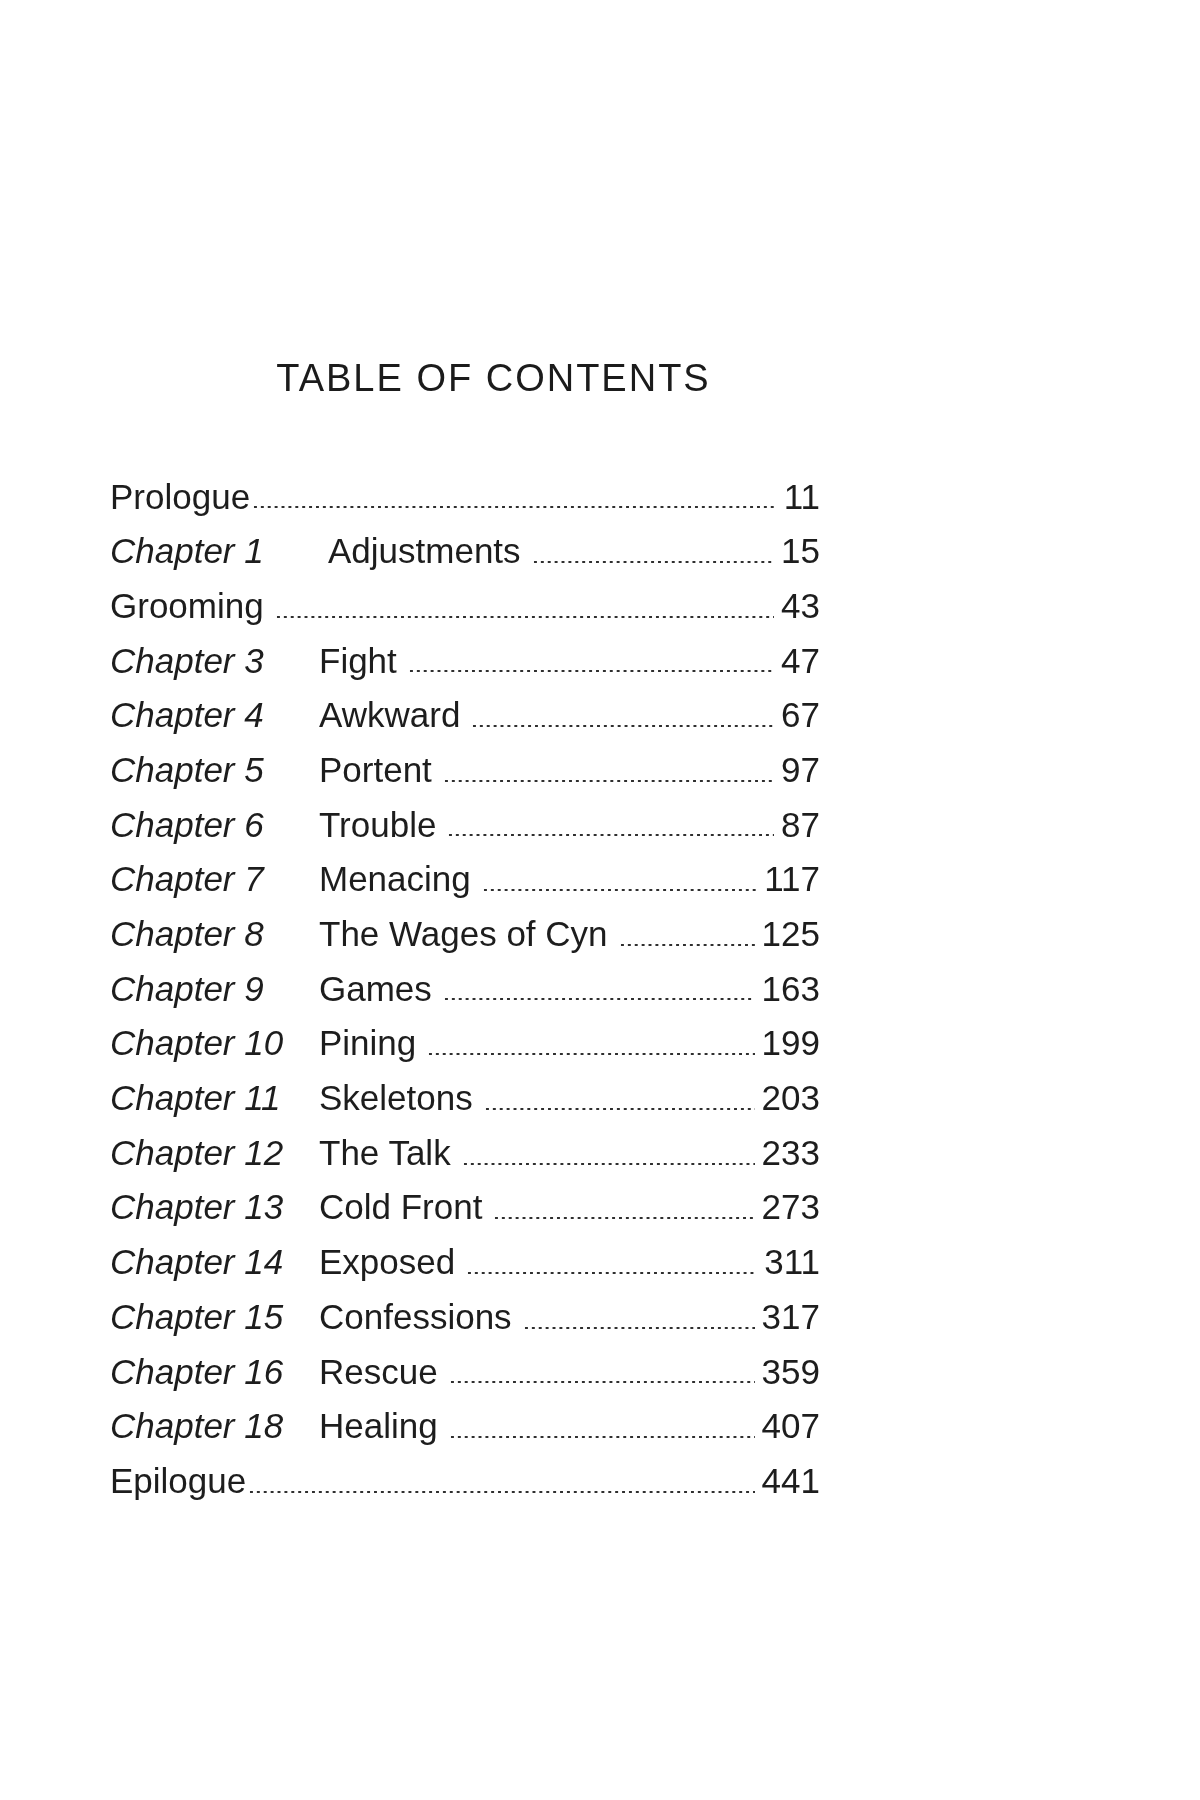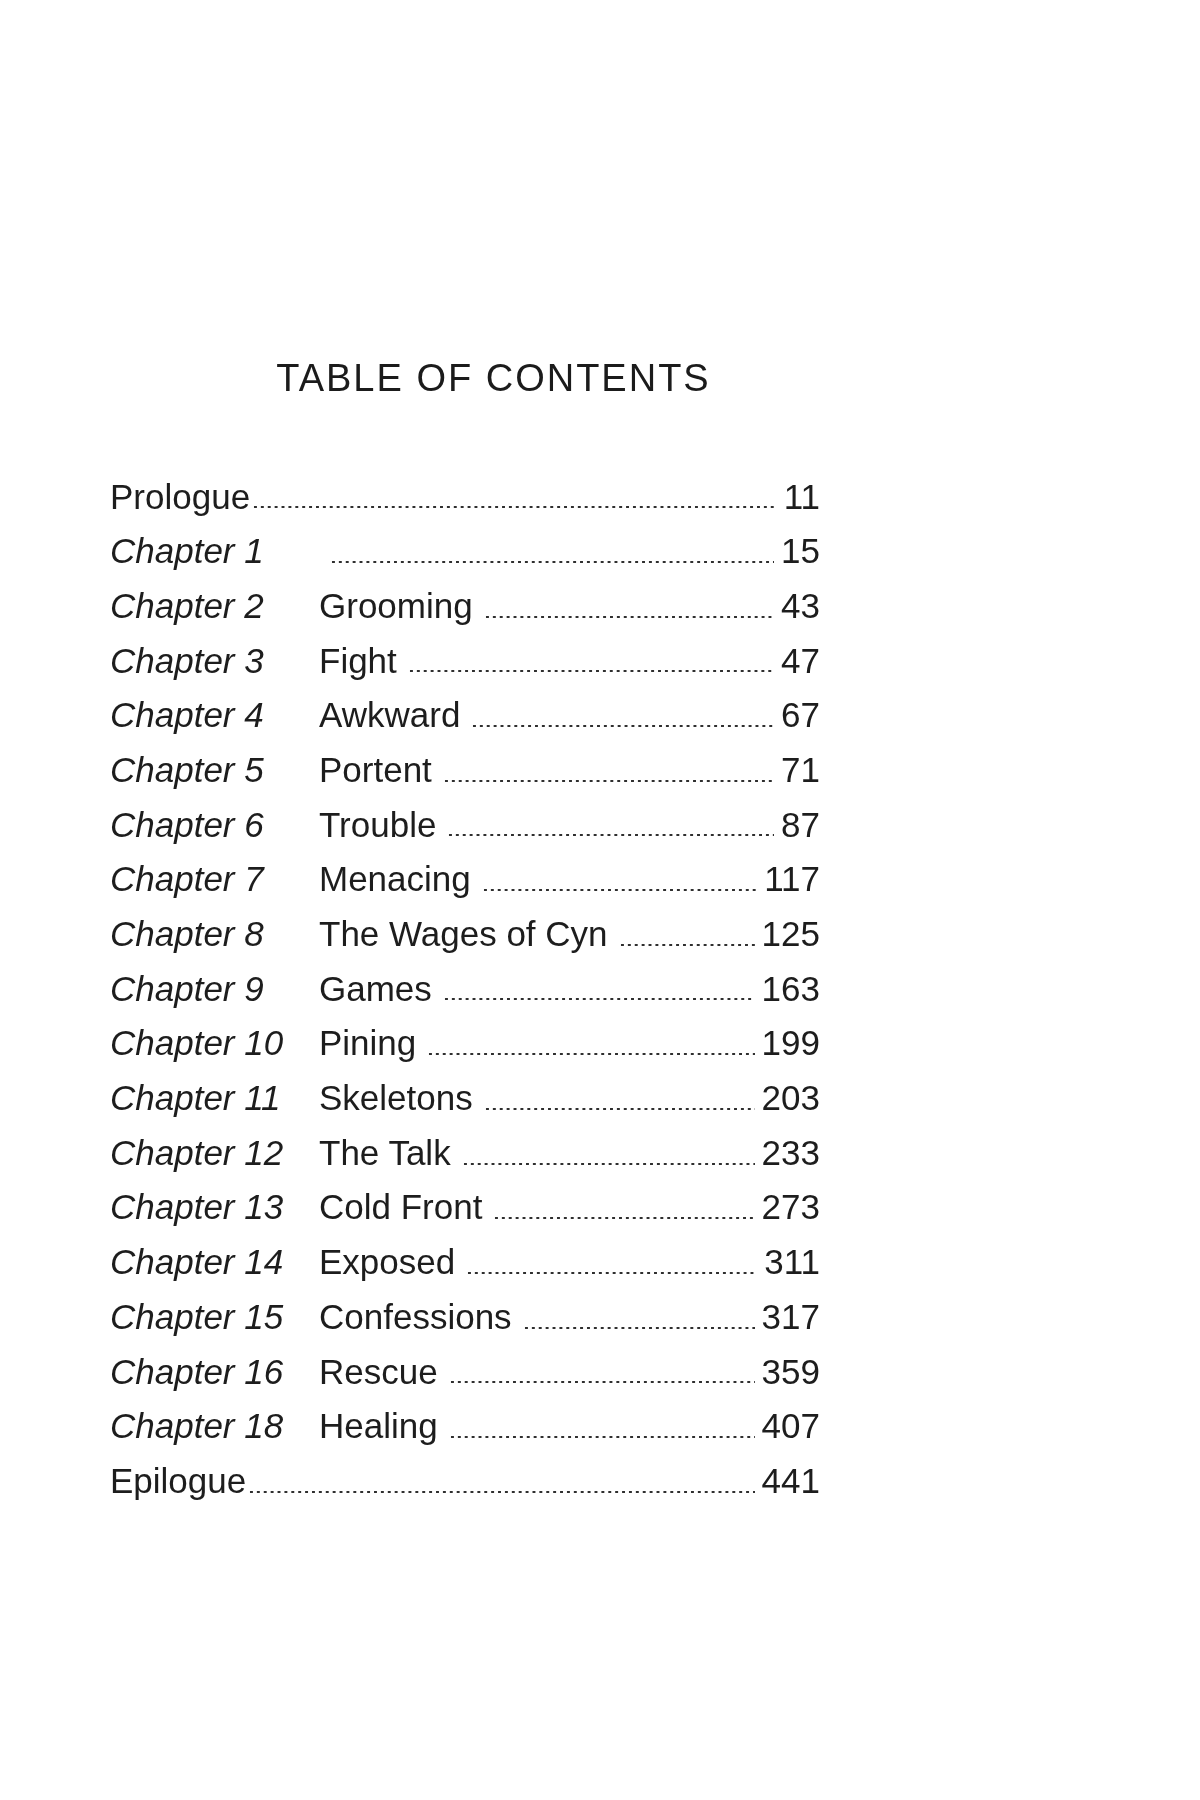--- a/index.html
+++ b/index.html
@@ -71,46 +71,46 @@
 
   <div class="toc-list">
       <div class="toc-row no-title">
     <span class="toc-label">Prologue</span>
 
     <span class="leader"></span>
     <span class="toc-page">11</span>
   </div>
       <div class="toc-row has-title">
     <span class="toc-label">Chapter 1</span>
+    <span class="toc-chaptitle indented">Adjustments</span>
     <span class="leader"></span>
     <span class="toc-page">15</span>
   </div>
       <div class="toc-row has-title">
-    <span class="toc-label">Chapter 2</span>
     <span class="toc-chaptitle">Grooming</span>
     <span class="leader"></span>
     <span class="toc-page">43</span>
   </div>
       <div class="toc-row has-title">
     <span class="toc-label">Chapter 3</span>
     <span class="toc-chaptitle">Fight</span>
     <span class="leader"></span>
     <span class="toc-page">47</span>
   </div>
       <div class="toc-row has-title">
     <span class="toc-label">Chapter 4</span>
     <span class="toc-chaptitle">Awkward</span>
     <span class="leader"></span>
     <span class="toc-page">67</span>
   </div>
       <div class="toc-row has-title">
     <span class="toc-label">Chapter 5</span>
     <span class="toc-chaptitle">Portent</span>
     <span class="leader"></span>
-    <span class="toc-page">71</span>
+    <span class="toc-page">97</span>
   </div>
       <div class="toc-row has-title">
     <span class="toc-label">Chapter 6</span>
     <span class="toc-chaptitle">Trouble</span>
     <span class="leader"></span>
     <span class="toc-page">87</span>
   </div>
       <div class="toc-row has-title">
     <span class="toc-label">Chapter 7</span>
     <span class="toc-chaptitle">Menacing</span>

